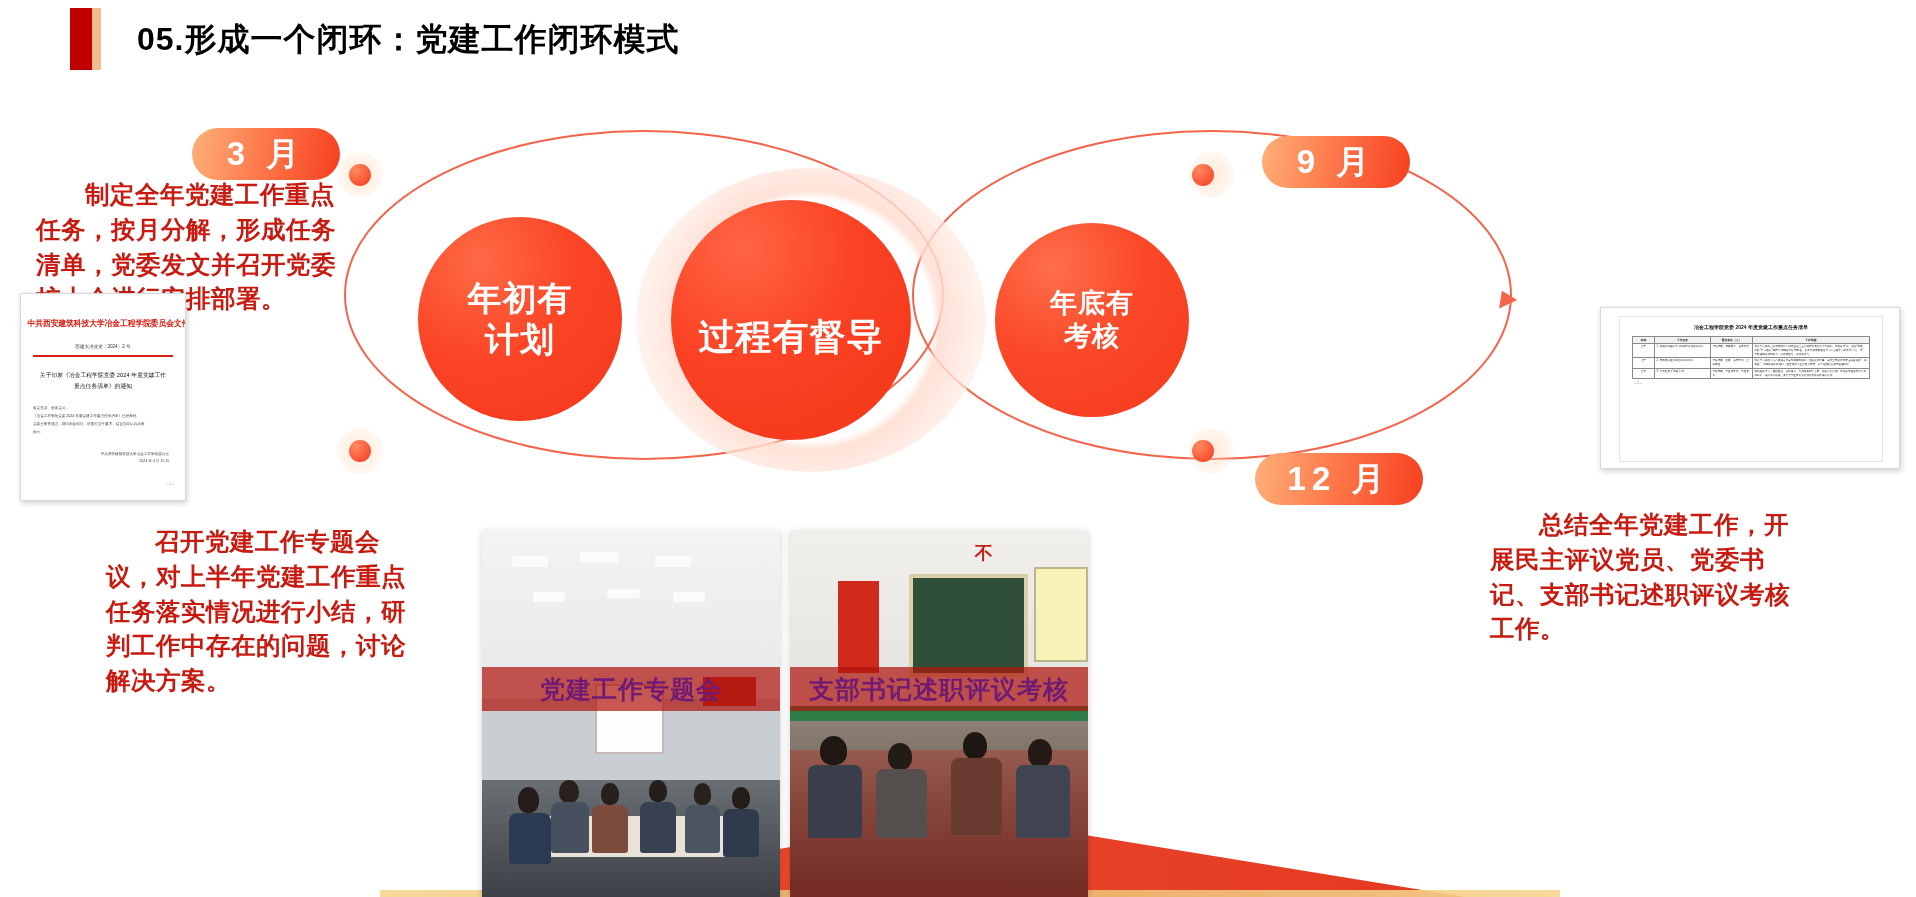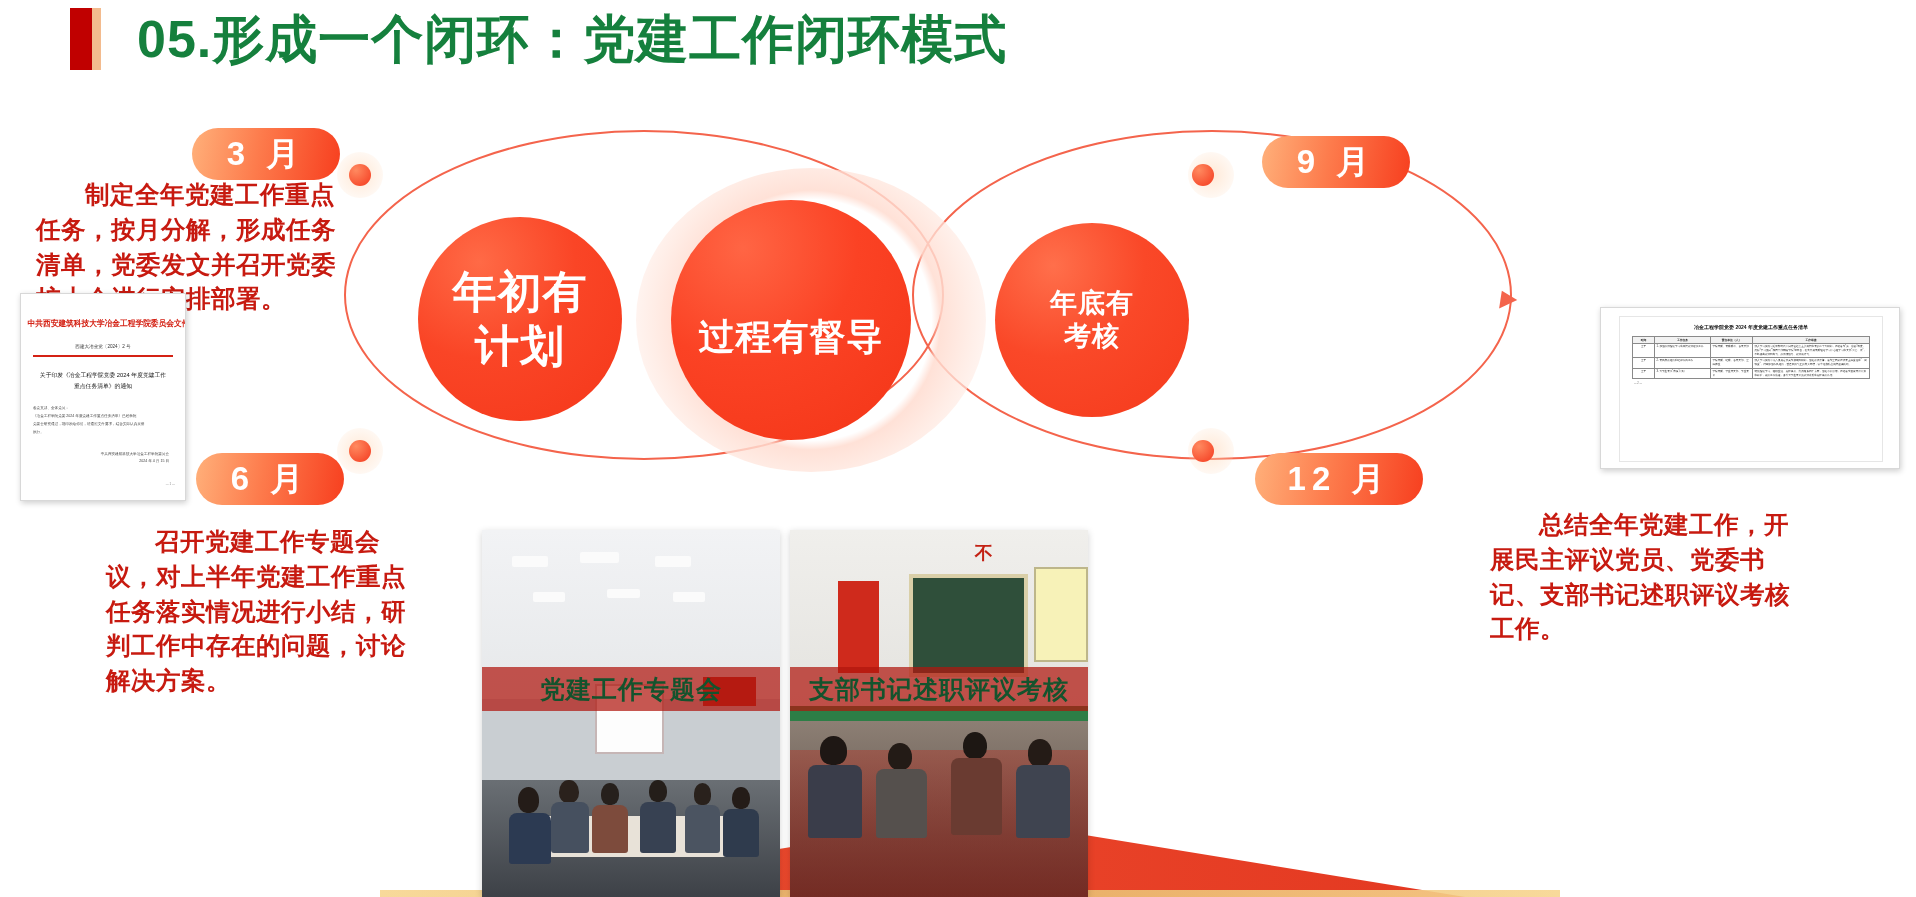--- a/index.html
+++ b/index.html
@@ -27,23 +27,23 @@
     background: #c00000;
     display: inline-block;
   }
   .title-bar-light {
     width: 9px; height: 62px;
     background: #f3bb8e;
     display: inline-block;
     margin-right: 36px;
   }
   .title-text {
-    font-size: 52px;
+    font-size: 32px;
     font-weight: 800;
-    color: #15803d;
+    color: #000000;
     letter-spacing: 1px;
     white-space: nowrap;
     line-height: 62px;
   }
 
   
   .ring {
     position: absolute;
     border: 2px solid #f4644c;
     border-radius: 50%;
@@ -86,21 +86,21 @@
     display: flex; align-items: center; justify-content: center;
     text-align: center;
     color: #ffffff;
     font-weight: 800;
     line-height: 1.22;
     letter-spacing: 1px;
   }
   #circle-plan {
     left: 418px; top: 217px; width: 204px; height: 204px;
     background: radial-gradient(circle at 30% 22%, #ff6a46 0%, #fa4526 45%, #f5371a 100%);
-    font-size: 44px;
+    font-size: 34px;
     text-align: center;
   }
   #circle-supervise {
     left: 671px; top: 200px; width: 240px; height: 240px;
     background: radial-gradient(circle at 30% 20%, #ff6544 0%, #fb4224 45%, #f33517 100%);
     font-size: 36px;
   }
   #circle-assess {
     left: 995px; top: 223px; width: 194px; height: 194px;
     background: radial-gradient(circle at 30% 22%, #ff6f4b 0%, #fa4828 45%, #f53a1c 100%);
@@ -221,21 +221,21 @@
   }
   #photo-1 { left: 482px; top: 530px; width: 298px; height: 367px; }
   #photo-2 { left: 790px; top: 530px; width: 298px; height: 367px; }
 
   .photo-img { position: absolute; inset: 0; overflow: hidden; }
   .caption-band {
     position: absolute; left: 0; right: 0; top: 137px;
     height: 44px;
     background: rgba(176,22,14,.72);
     display: flex; align-items: center; justify-content: center;
-    color: #14532d; font-size: 25px; font-weight: 800; letter-spacing: 1px;
+    color: #701a75; font-size: 25px; font-weight: 800; letter-spacing: 1px;
   }
 
   
   .p1-ceiling { position:absolute; left:0; top:0; width:100%; height:46%; background: linear-gradient(#f2f3f5,#e6e8ea); }
   .p1-wall    { position:absolute; left:0; top:46%; width:100%; height:22%; background:#c9ced2; }
   .p1-floor   { position:absolute; left:0; top:68%; width:100%; height:32%; background: linear-gradient(#6a6f74,#3d4147); }
   .p1-screen  { position:absolute; left:38%; top:42%; width:23%; height:19%; background:#fdfdfd; border:2px solid #c6b6b6; }
   .p1-banner  { position:absolute; left:74%; top:40%; width:18%; height:8%; background:#c2261b; }
   .p1-table   { position:absolute; left:14%; top:78%; width:72%; height:11%; background:#e8e2d8; border-radius:4px; }
   .tile { position:absolute; background:#fbfbfb; border-radius:2px; }
@@ -310,21 +310,20 @@
   </div>
   <div class="circle" id="circle-supervise">
     <span style="white-space:pre-line;margin-top:34px;">过程有督导</span>
   </div>
   <div class="circle" id="circle-assess">
     <span style="white-space:pre-line;">年底有
 考核</span>
   </div>
 
   <div class="pill" id="pill-m3">3 月</div>
-  <div class="pill" id="pill-m6">6 月</div>
   <div class="pill" id="pill-m9">9 月</div>
   <div class="pill" id="pill-m12">12 月</div>
 
   <div class="para" id="para-m3">制定全年党建工作重点任务，按月分解，形成任务清单，党委发文并召开党委扩大会进行安排部署。</div>
   <div class="para" id="para-m6">召开党建工作专题会议，对上半年党建工作重点任务落实情况进行小结，研判工作中存在的问题，讨论解决方案。</div>
   <div class="para" id="para-m12">总结全年党建工作，开展民主评议党员、党委书记、支部书记述职评议考核工作。</div>
 
   <div class="doc-thumb" id="doc-left">
     <div class="doc-head">中共西安建筑科技大学冶金工程学院委员会文件</div>
     <div class="doc-sub">西建大冶金党〔2024〕2 号</div>

